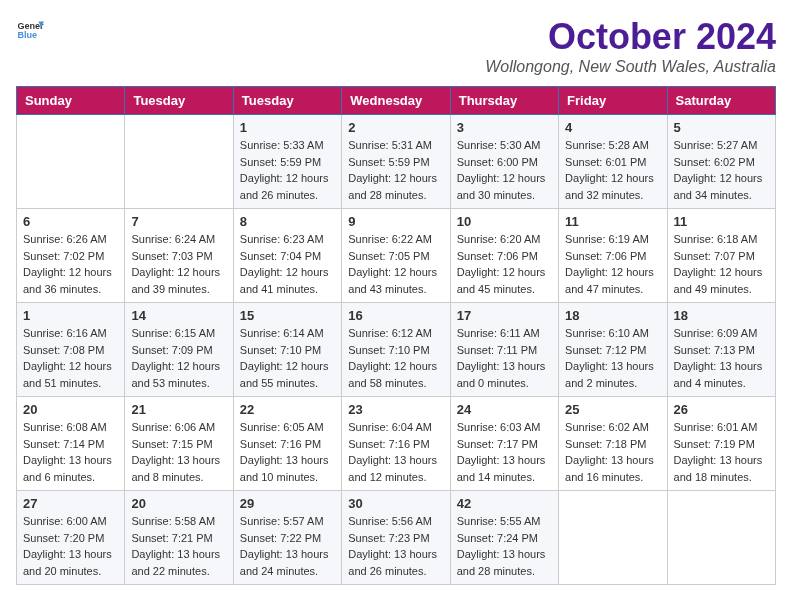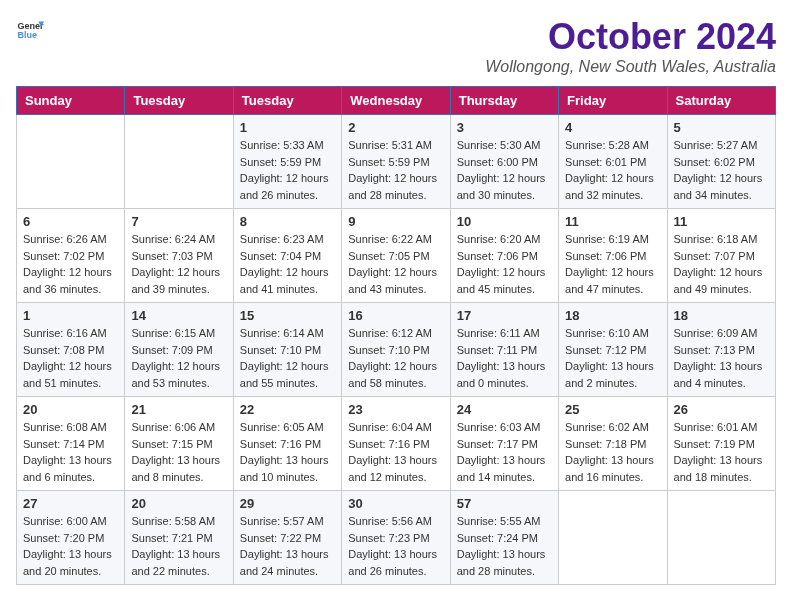--- a/index.html
+++ b/index.html
@@ -236,20 +236,20 @@
       </td>
         <td>
         <span class="day-number">29</span>
         <span class="day-info">Sunrise: 5:57 AM<br>Sunset: 7:22 PM<br>Daylight: 13 hours and 24 minutes.</span>
       </td>
         <td>
         <span class="day-number">30</span>
         <span class="day-info">Sunrise: 5:56 AM<br>Sunset: 7:23 PM<br>Daylight: 13 hours and 26 minutes.</span>
       </td>
         <td>
-        <span class="day-number">57</span>
+        <span class="day-number">42</span>
         <span class="day-info">Sunrise: 5:55 AM<br>Sunset: 7:24 PM<br>Daylight: 13 hours and 28 minutes.</span>
       </td>
         <td class="empty-cell"></td>
         <td class="empty-cell"></td>
       </tr>
     </tbody>
 </table>
 
 </body></html>

